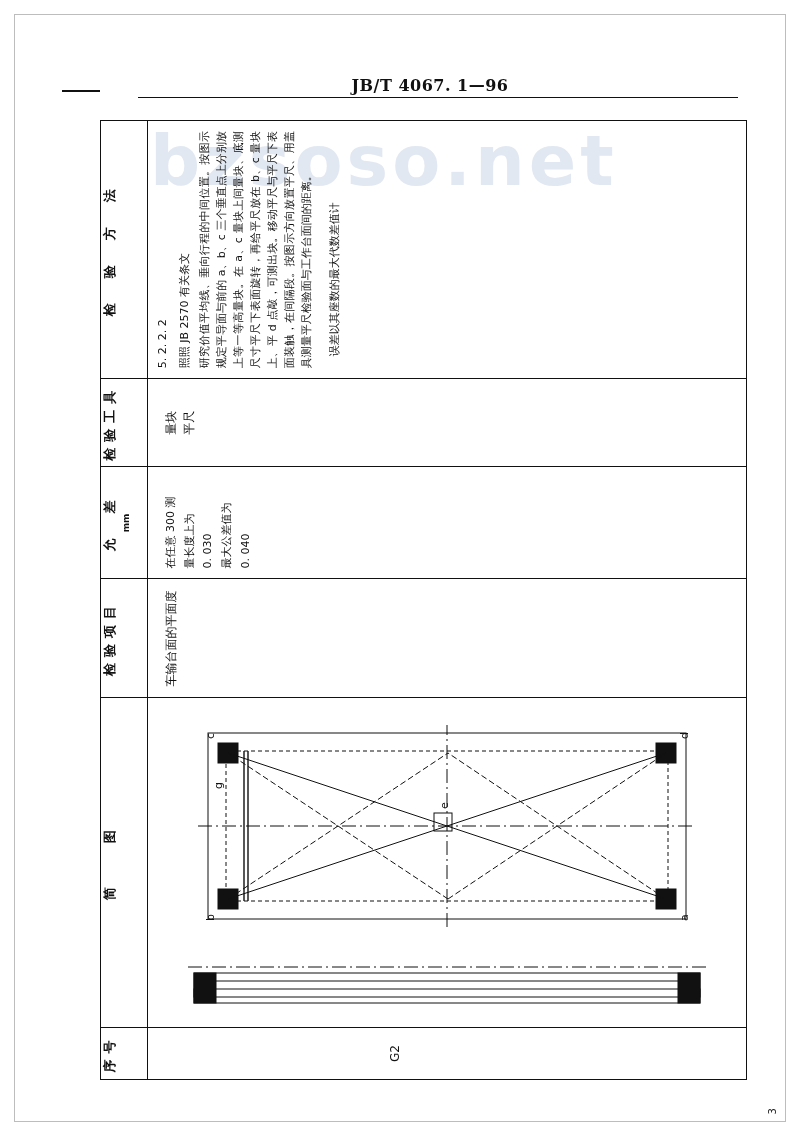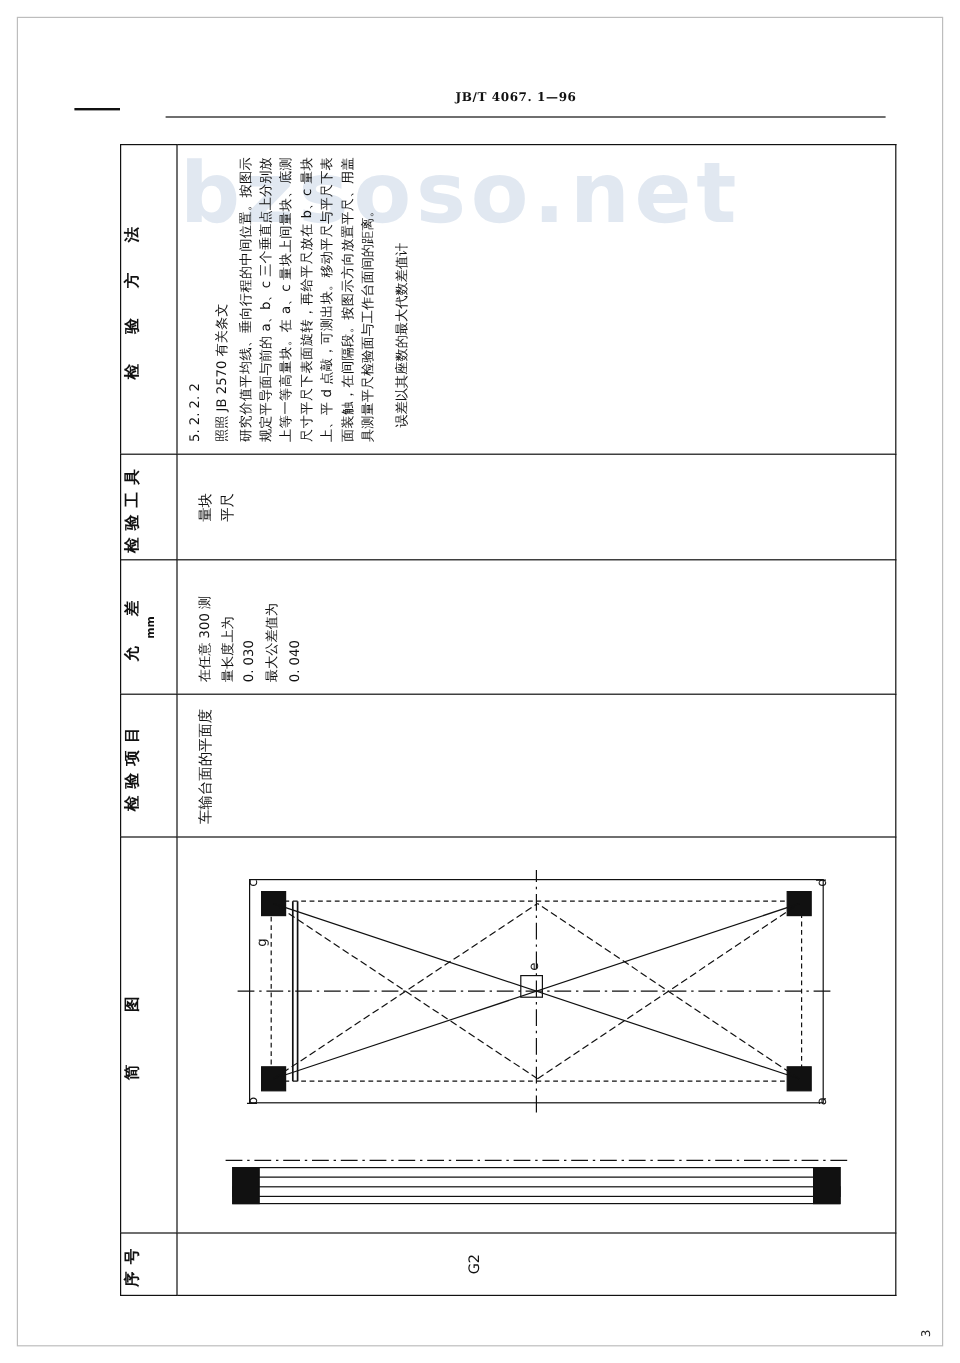--- a/index.html
+++ b/index.html
@@ -38,21 +38,21 @@
     border-top: 1.6px solid #111;
   }
   .header-title {
     position: absolute;
     left: 300px;
     top: 76px;
     width: 260px;
     text-align: center;
     font-family: "DejaVu Serif", "Liberation Serif", serif;
     font-weight: bold;
-    font-size: 10px;
+    font-size: 16px;
     letter-spacing: 0.5px;
     color: #111;
   }
   .header-dash {
     position: absolute;
     left: 62px;
     top: 90px;
     width: 38px;
     height: 0;
     border-top: 2px solid #111;

